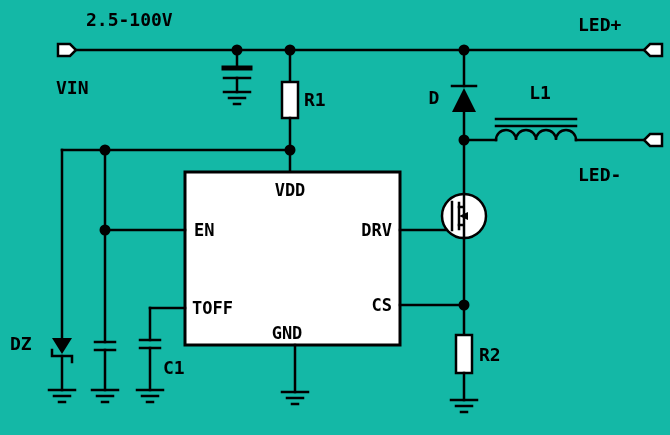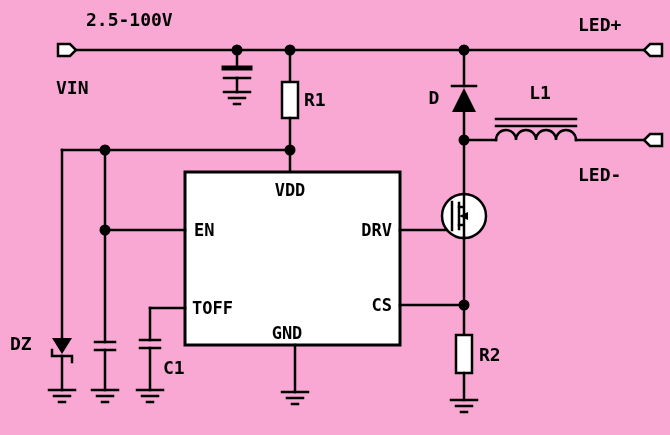--- a/index.html
+++ b/index.html
@@ -1,16 +1,16 @@
 <!DOCTYPE html>
 <html><head>
 <meta charset="utf-8">
 <style>
   html,body{margin:0;padding:0;background:#ffffff;}
-  .canvas{width:670px;height:435px;background:#f9a8d4;position:relative;overflow:hidden;}
+  .canvas{width:670px;height:435px;background:#14b8a6;position:relative;overflow:hidden;}
   svg{display:block;}
   .wire{stroke:#000;stroke-width:2.5;fill:none;stroke-linecap:square;}
   .thick{stroke-width:5;}
   .icbox{fill:#fff;stroke:#000;stroke-width:3;}
   .comp{fill:#fff;stroke:#000;stroke-width:2.5;}
   .fillb{fill:#000;stroke:none;}
   text{font-family:"DejaVu Sans Mono","Liberation Mono",monospace;font-weight:bold;fill:#000;font-size:18px;}
   text.pin{font-size:17px;}
 </style>
 </head>

